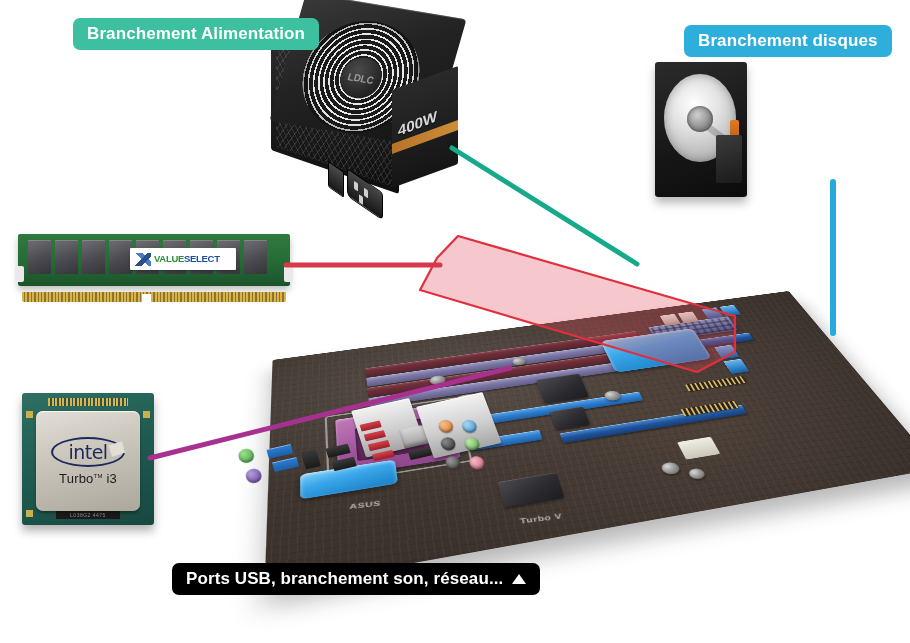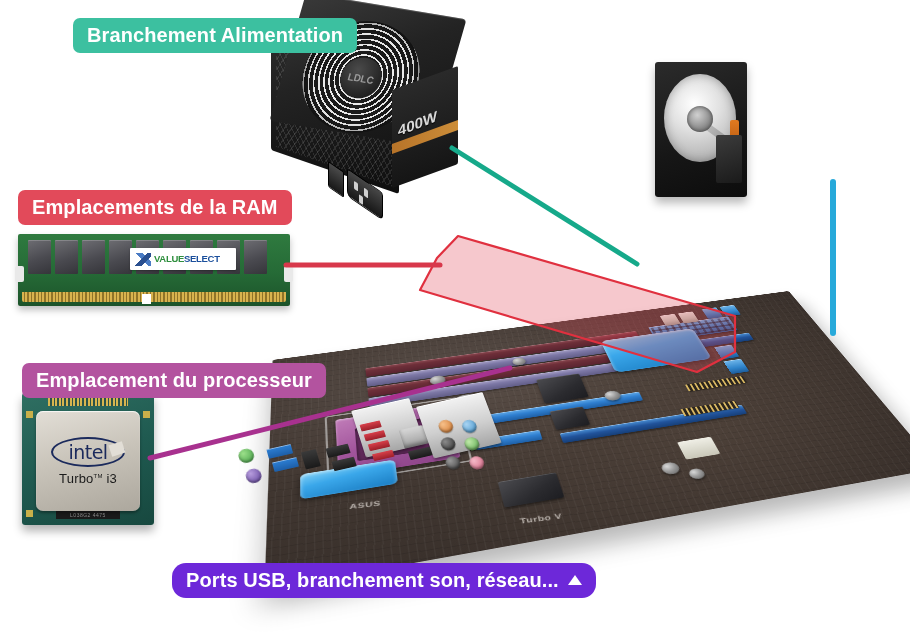--- a/index.html
+++ b/index.html
@@ -17,21 +17,21 @@
   }
 
   
   .badge {
     position: absolute;
     display: flex;
     align-items: center;
     gap: 9px;
     color: #ffffff;
     font-weight: bold;
-    font-size: 20px;
+    font-size: 17px;
     letter-spacing: .1px;
     white-space: nowrap;
     border-radius: 7px;
     padding: 7px 14px 8px 14px;
     line-height: 1;
   }
   .badge .tri {
     display: inline-block;
     width: 0; height: 0;
     border-left: 7px solid transparent;
@@ -325,21 +325,21 @@
   }
   .odd-refl {
     position: absolute; left: 8px; top: 80px; width: 124px; height: 12px;
     background: linear-gradient(180deg, rgba(130,130,130,.35), rgba(255,255,255,0));
     filter: blur(1px);
   }
 
   
   #ram { position: absolute; left: 18px; top: 222px; width: 272px; height: 80px; }
   .ram-pcb {
-    position: absolute; left: 0; top: 12px; width: 272px; height: 72px;
+    position: absolute; left: 0; top: 12px; width: 272px; height: 52px;
     background: linear-gradient(180deg, #2f7a3f 0%, #256a36 55%, #1c532a 100%);
     border-radius: 2px;
     box-shadow: 0 4px 7px rgba(0,0,0,.25);
   }
   .ram-chips { position: absolute; left: 10px; top: 6px; display: flex; gap: 4px; }
   .ram-chip {
     width: 23px; height: 34px;
     background: linear-gradient(160deg, #6d6d72 0%, #4a4a50 55%, #35353a 100%);
     border-radius: 1px;
     box-shadow: inset 0 1px 0 rgba(255,255,255,.2);
@@ -575,27 +575,24 @@
 
     <line x1="150" y1="458" x2="510" y2="368" stroke="#a8318f" stroke-width="5" stroke-linecap="round"></line>
 
     <line x1="833" y1="182" x2="833" y2="333" stroke="#27a9da" stroke-width="6" stroke-linecap="round"></line>
   </svg>
 
   <div class="badge" style="left: 73px; top: 18px; background: rgb(60, 192, 160);">
     <span>Branchement Alimentation</span>
   </div>
 
-  <div class="badge" style="left: 18px; top: 190px; background: rgb(226, 74, 90);">
-    <span>Emplacements de la RAM</span>
-  </div>
-
-  <div class="badge" style="left: 22px; top: 363px; background: rgb(179, 83, 159);">
-    <span>Emplacement du processeur</span>
-  </div>
-
-
-  <div class="badge" style="left: 172px; top: 563px; background: #6d28d9; border-radius: 14px;">
+
+
+  <div class="badge" style="left: 684px; top: 25px; background: rgb(46, 174, 219);">
+    <span>Branchement disques</span>
+  </div>
+
+  <div class="badge" style="left: 172px; top: 563px; background: #000000;">
     <span>Ports USB, branchement son, réseau...</span>
     <span class="tri"></span>
   </div>
 
 </div>
 
 </body></html>

